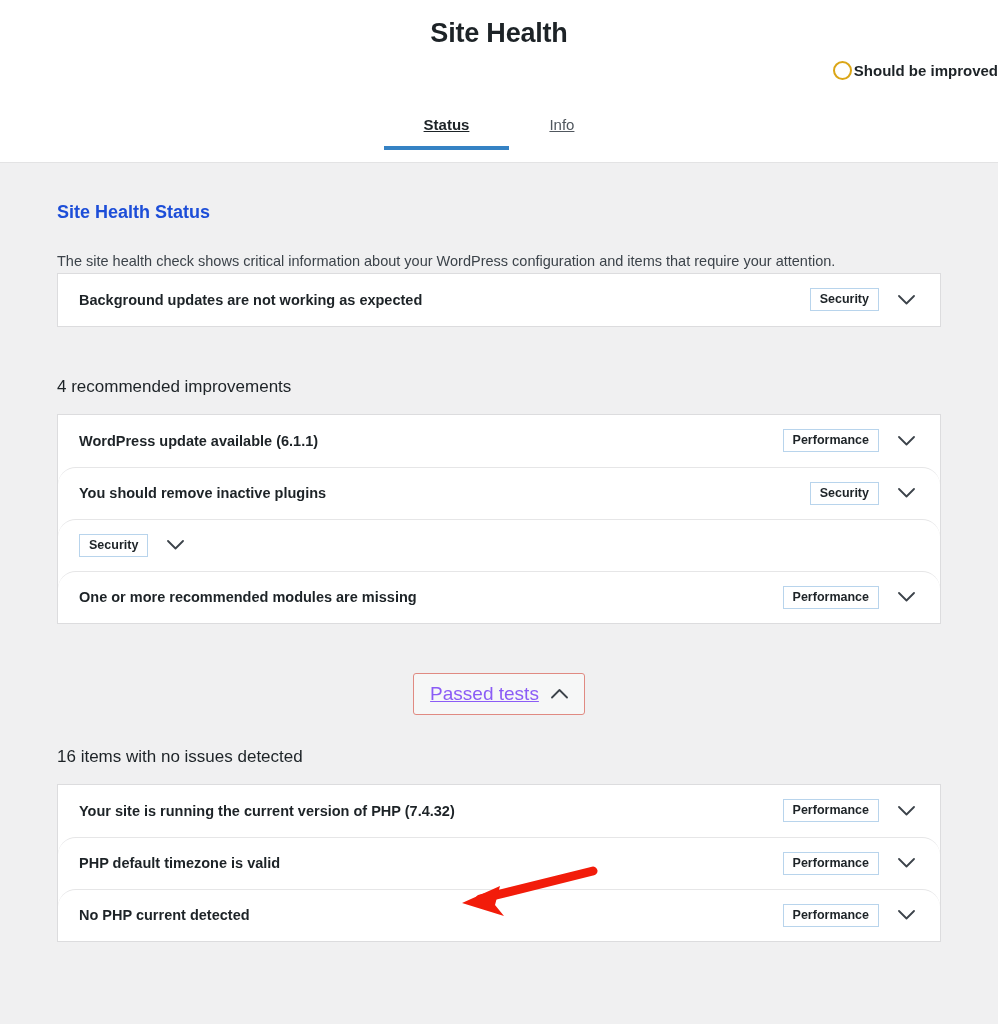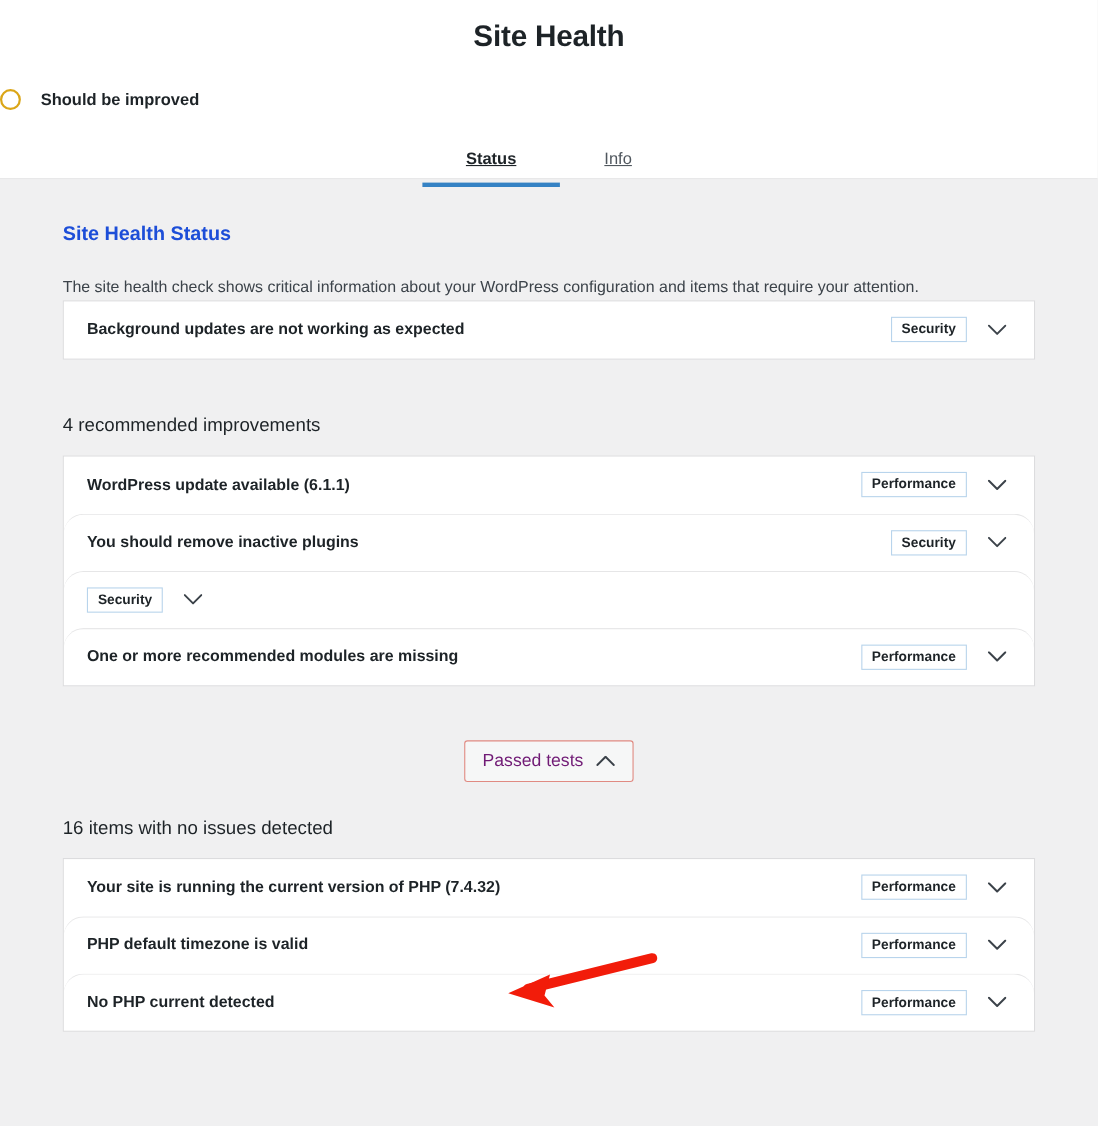--- a/index.html
+++ b/index.html
@@ -24,25 +24,25 @@
   .sh-title {
     margin: 0;
     padding-top: 18px;
     text-align: center;
     font-size: 27px;
     font-weight: bold;
     color: #1d2327;
     letter-spacing: -0.2px;
   }
   .sh-status-line {
-    margin-top: 32px;
+    margin-top: 12px;
     display: flex;
     align-items: center;
-    justify-content: flex-start;
-    gap: 18px;
+    justify-content: flex-end;
+    gap: 2px;
   }
   .sh-status-icon {
     width: 19px;
     height: 19px;
     border: 2px solid #dba617;
     border-radius: 50%;
     display: block;
     flex: none;
   }
   .sh-status-text {
@@ -156,25 +156,26 @@
     justify-content: center;
     padding-top: 49px;
   }
   .sh-passed-btn {
     display: inline-flex;
     align-items: center;
     gap: 12px;
     border: 1px solid #e08a82;
     border-radius: 3px;
     background: #f6f7f7;
-    color: #701a75;
-    font-size: 16px;
+    color: #8b5cf6;
+    font-size: 19px;
     padding: 9px 16px;
     cursor: pointer;
     font-family: "Liberation Sans", sans-serif;
+    text-decoration: underline;
   }
   .sh-passed-btn svg { display: block; }
 
   
   .sh-arrow {
     position: absolute;
     left: 0; top: 0;
     width: 998px;
     height: 1024px;
     pointer-events: none;

